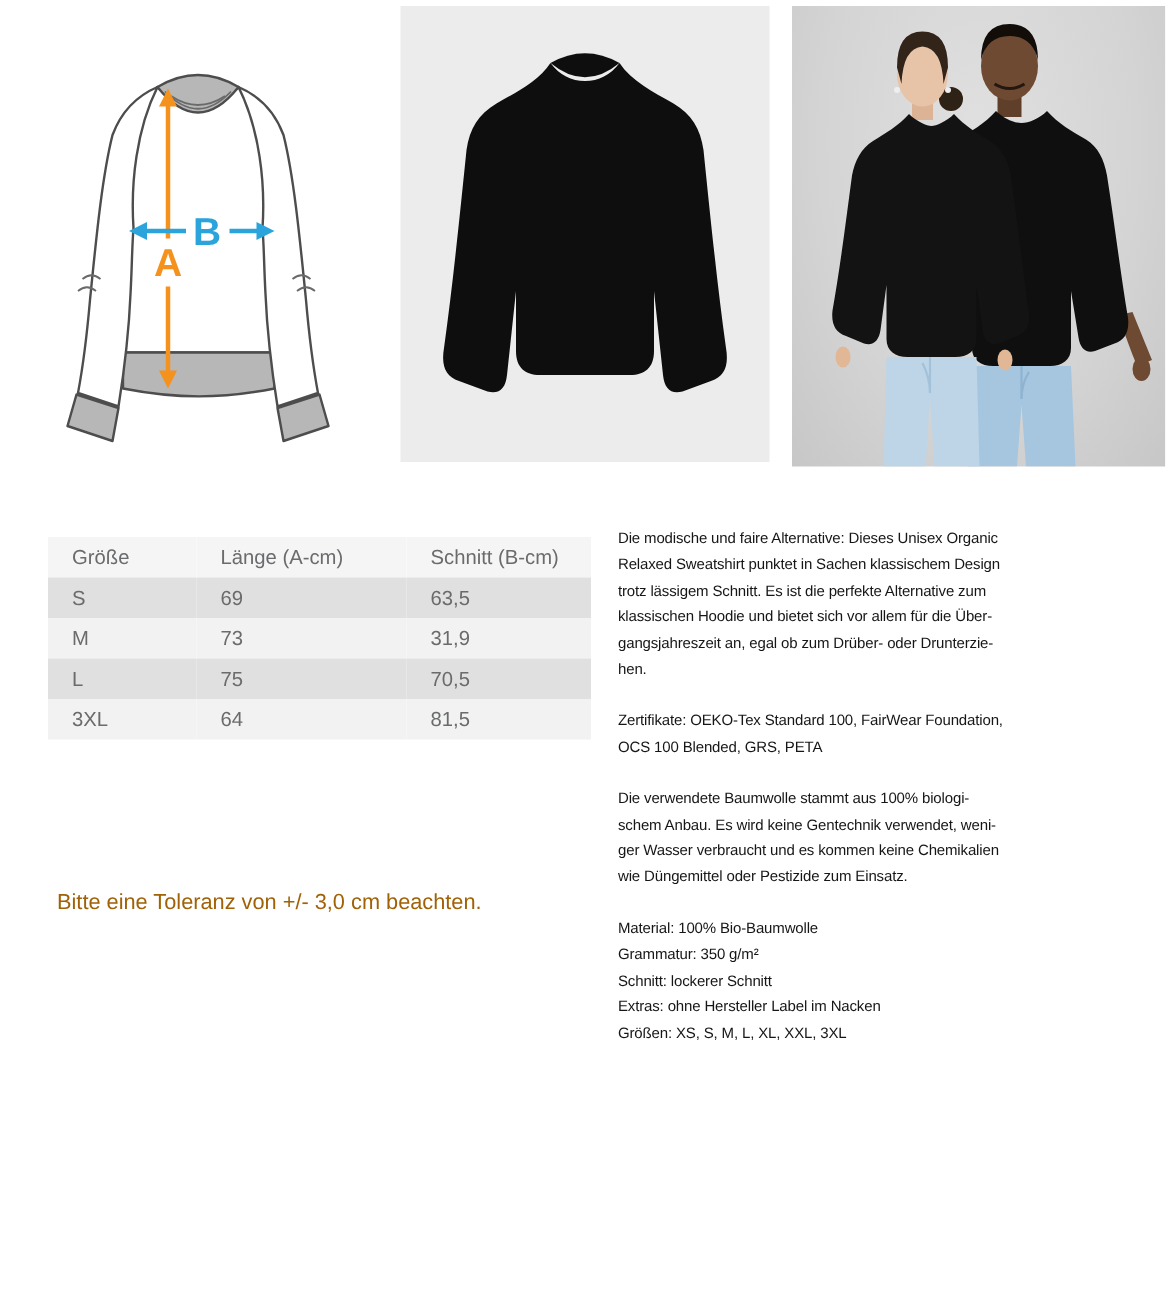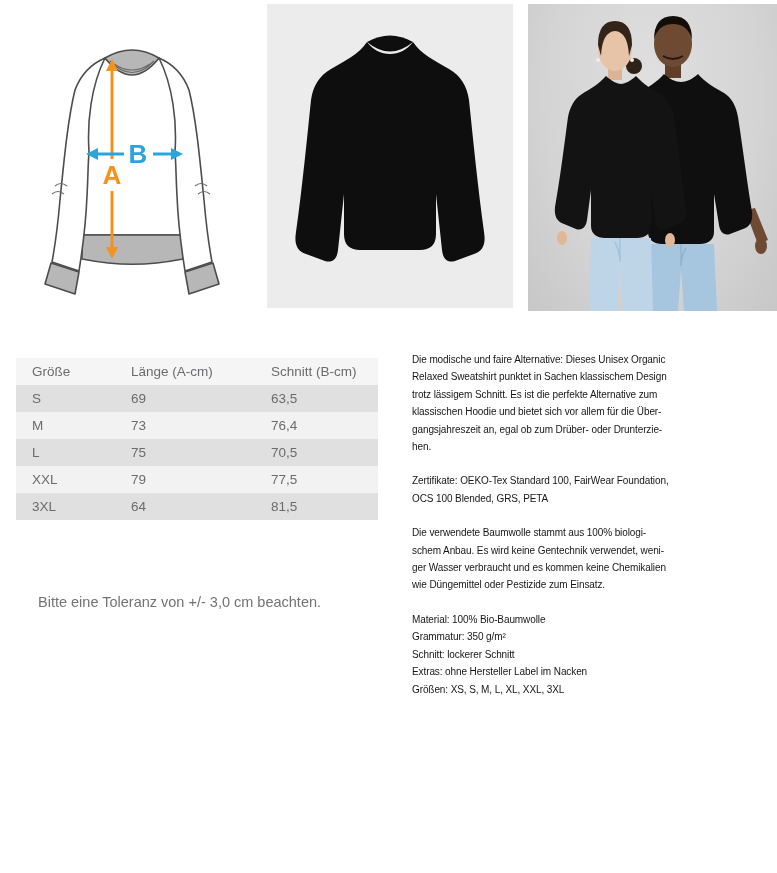--- a/index.html
+++ b/index.html
@@ -14,30 +14,30 @@
                background:radial-gradient(ellipse at 50% 30%, #e0e0e0 0%, #d4d4d4 60%, #c7c7c7 100%);}
   .tile svg{display:block;width:100%;height:100%;}
 
   .sketch-line{fill:#ffffff;stroke:#4d4d4d;stroke-width:1.6;stroke-linejoin:round;}
   .sketch-gray{fill:#b7b7b7;stroke:#4d4d4d;stroke-width:1.6;stroke-linejoin:round;}
   .sketch-inner{fill:none;stroke:#6a6a6a;stroke-width:1.2;}
   .arrow-line{stroke-width:3;stroke-linecap:butt;}
   .arrow-label{font-family:"Liberation Sans",sans-serif;font-weight:bold;font-size:26px;}
 
   
-  .size-table{position:absolute;left:16px;top:358px;width:362px;border-collapse:collapse;
+  .size-table{position:absolute;left:32px;top:358px;width:362px;border-collapse:collapse;
               table-layout:fixed;font-size:13.5px;color:#6a6b6d;}
   .size-table col.c1{width:99px;} .size-table col.c2{width:140px;} .size-table col.c3{width:123px;}
   .size-table th,.size-table td{height:27px;padding:0 0 0 16px;text-align:left;
               font-weight:normal;vertical-align:middle;white-space:nowrap;}
   .size-table thead tr{background:#f5f5f5;}
   .size-table tbody tr:nth-child(odd){background:#e0e0e0;}
   .size-table tbody tr:nth-child(even){background:#f2f2f2;}
 
-  .tolerance-note{position:absolute;left:38px;top:594px;font-size:14.5px;color:#737373;}
+  .tolerance-note{position:absolute;left:38px;top:594px;font-size:14.5px;color:#a16207;}
 
   
   .description{position:absolute;left:412px;top:351px;width:362px;font-size:10px;
                line-height:17.4px;color:#161616;letter-spacing:-0.1px;}
   .description p{margin:0 0 17px 0;white-space:pre-line;}
 </style>
 </head>
 <body>
 
 <div class="canvas">
@@ -142,31 +142,26 @@
     </thead>
     <tbody>
       <tr>
         <td>S</td>
         <td>69</td>
         <td>63,5</td>
       </tr>
       <tr>
         <td>M</td>
         <td>73</td>
-        <td>76,4</td>
+        <td>31,9</td>
       </tr>
       <tr>
         <td>L</td>
         <td>75</td>
         <td>70,5</td>
-      </tr>
-      <tr>
-        <td>XXL</td>
-        <td>79</td>
-        <td>77,5</td>
       </tr>
       <tr>
         <td>3XL</td>
         <td>64</td>
         <td>81,5</td>
       </tr>
     </tbody>
   </table>
 
   <div class="tolerance-note">Bitte eine Toleranz von +/- 3,0 cm beachten.</div>

